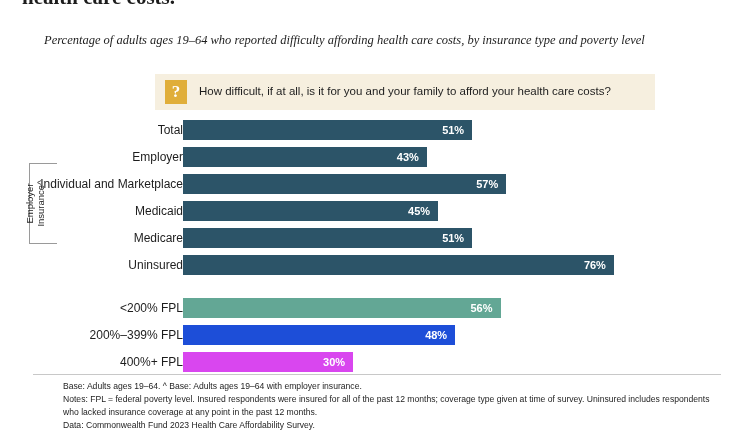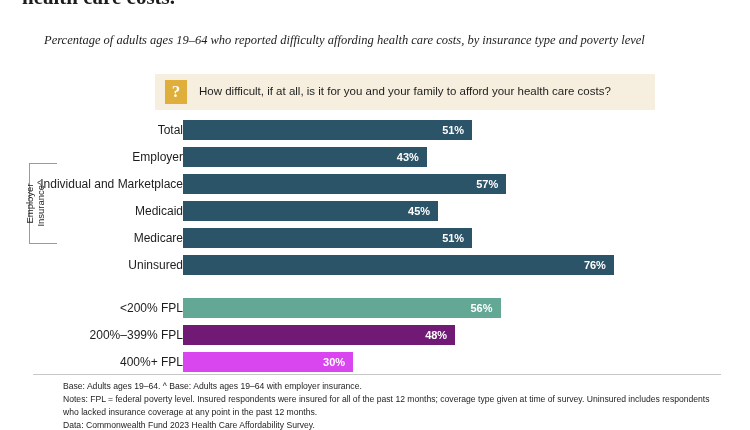--- a/index.html
+++ b/index.html
@@ -259,21 +259,21 @@
       <div class="bar-wrap">
         <div class="bar" style="width:56%; background:#63a795;">
           <span class="bar-value">56%</span>
         </div>
       </div>
     </div>
 
     <div class="row">
       <div class="row-label">200%–399% FPL</div>
       <div class="bar-wrap">
-        <div class="bar" style="width:48%; background:#701a75;">
+        <div class="bar" style="width:48%; background:#1d4ed8;">
           <span class="bar-value">48%</span>
         </div>
       </div>
     </div>
 
     <div class="row">
       <div class="row-label">400%+ FPL</div>
       <div class="bar-wrap">
         <div class="bar" style="width:30%; background:#d946ef;">
           <span class="bar-value">30%</span>

